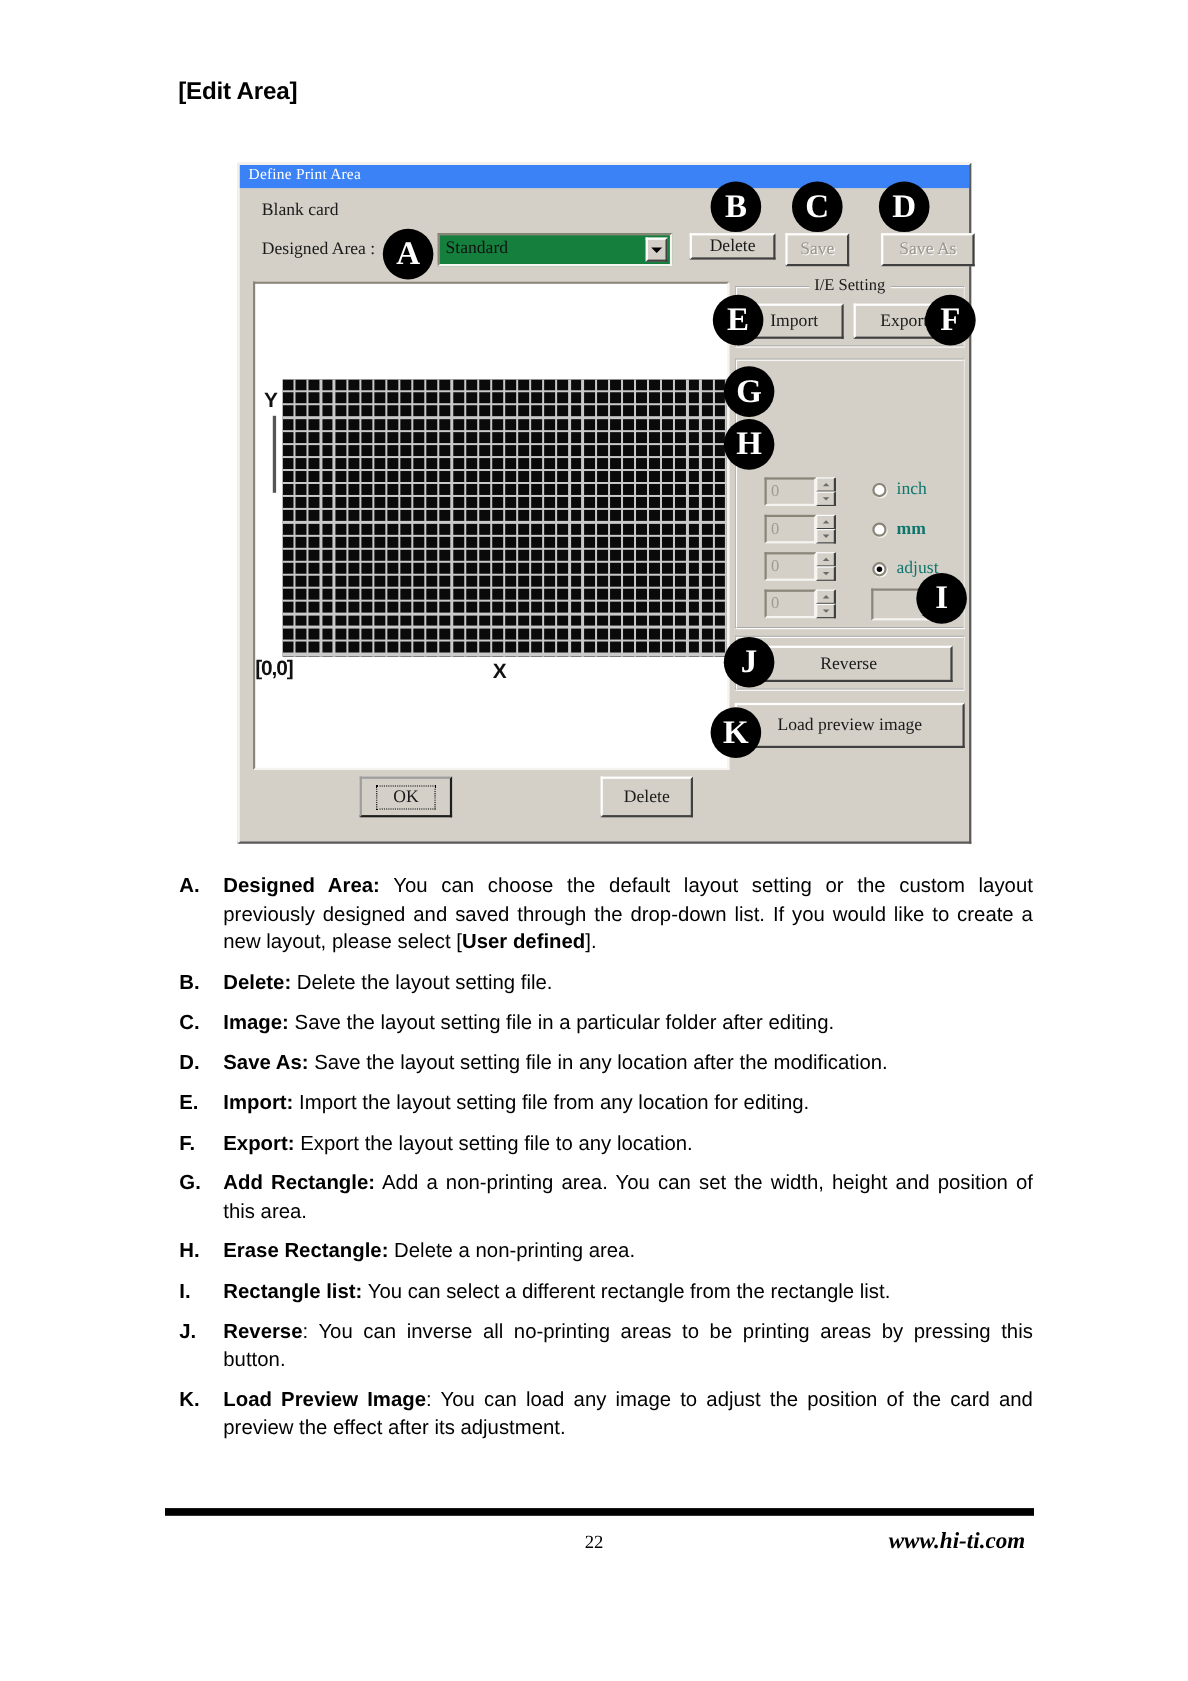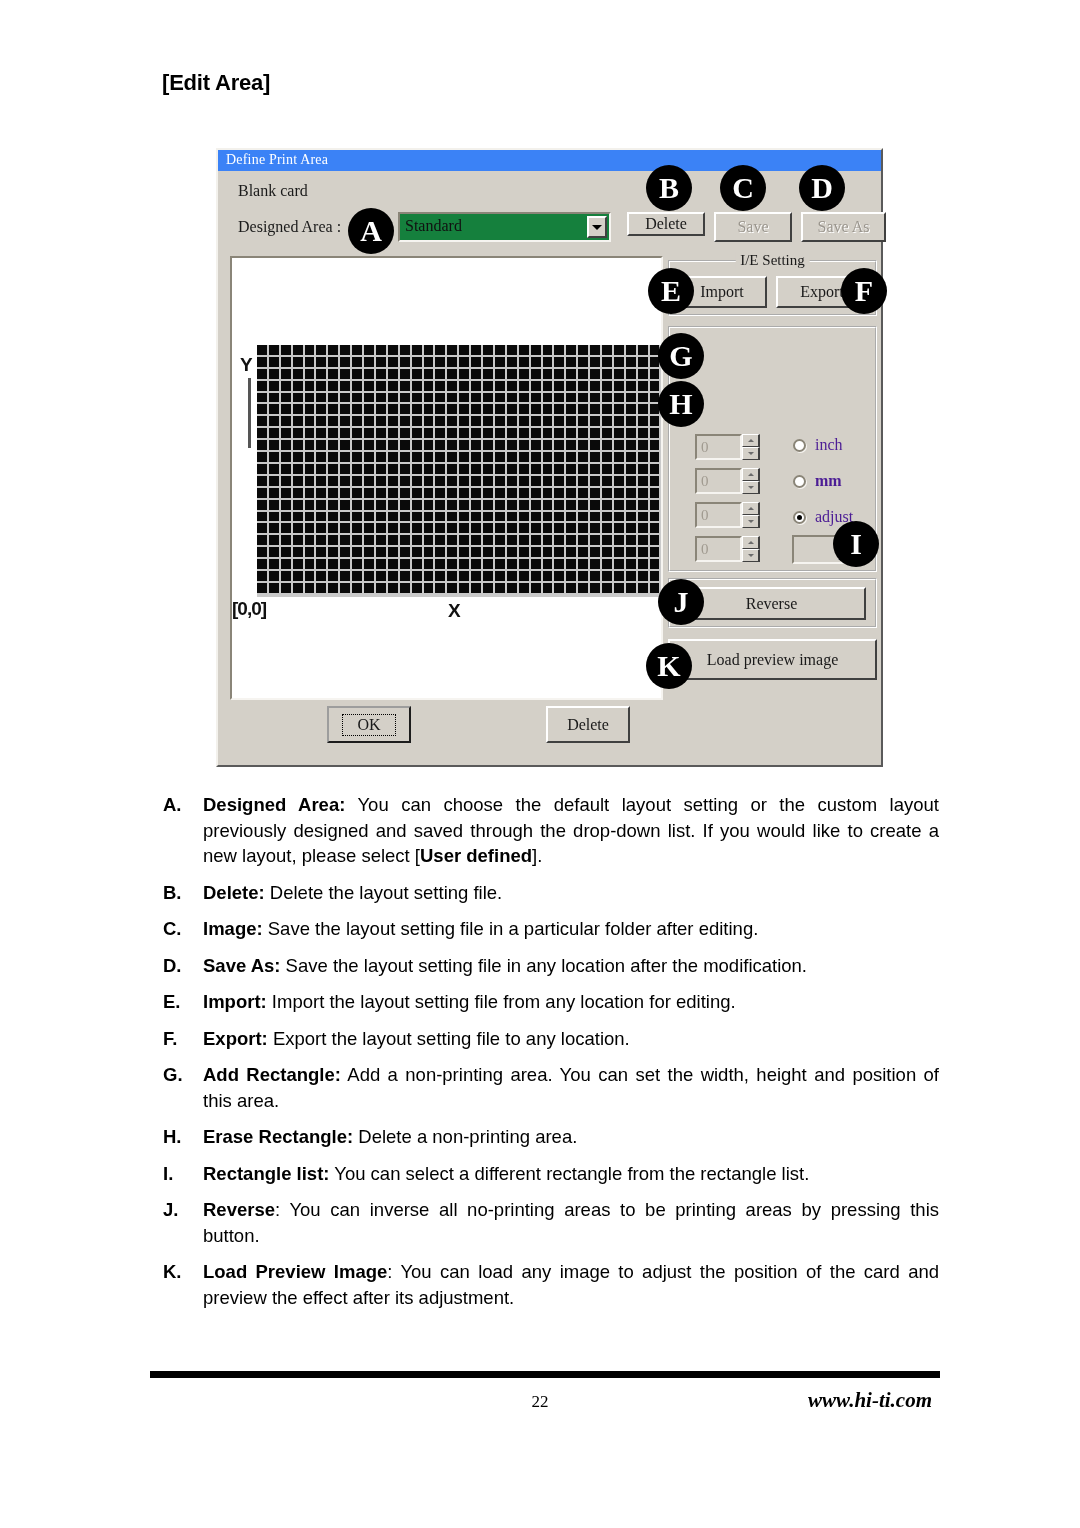--- a/index.html
+++ b/index.html
@@ -291,21 +291,21 @@
     left: 50%; top: 50%;
     width: 5px; height: 5px;
     margin: -2.5px 0 0 -2.5px;
     border-radius: 50%;
     background: #000;
   }
   .radio-label {
     margin-left: 9px;
     font-family: "Liberation Serif", serif;
     font-size: 16px;
-    color: #4c1d95;
+    color: #0f766e;
   }
   .radio-label.bold { font-weight: bold; }
 
   
   .badge {
     position: absolute;
     width: 46px;
     height: 46px;
     border-radius: 50%;
     background: #000000;
@@ -385,21 +385,21 @@
   <div class="lbl lbl-designed">Designed Area :</div>
 
   <div class="combo" style="left:180px; top:62px; width:213px; height:30px;">
     <span class="combo-text">Standard</span>
     <span class="combo-arrow">
       <span class="tri-down"></span>
     </span>
   </div>
 
   <div class="btn" style="left:409px; top:62px; width:78px; height:24px;text-align:right;">Delete</div>
-  <div class="btn disabled" style="left:496px; top:62px; width:78px; height:30px;">Save</div>
+  <div class="btn disabled" style="left:496px; top:62px; width:58px; height:30px;">Save</div>
   <div class="btn disabled" style="left:583px; top:62px; width:85px; height:30px;">Save As</div>
 
   <div class="canvas">
     <div class="grid"></div>
     <div class="axis-y"></div>
     <div class="lbl-y">Y</div>
     <div class="lbl-x">X</div>
     <div class="lbl-origin">[0,0]</div>
   </div>
 

